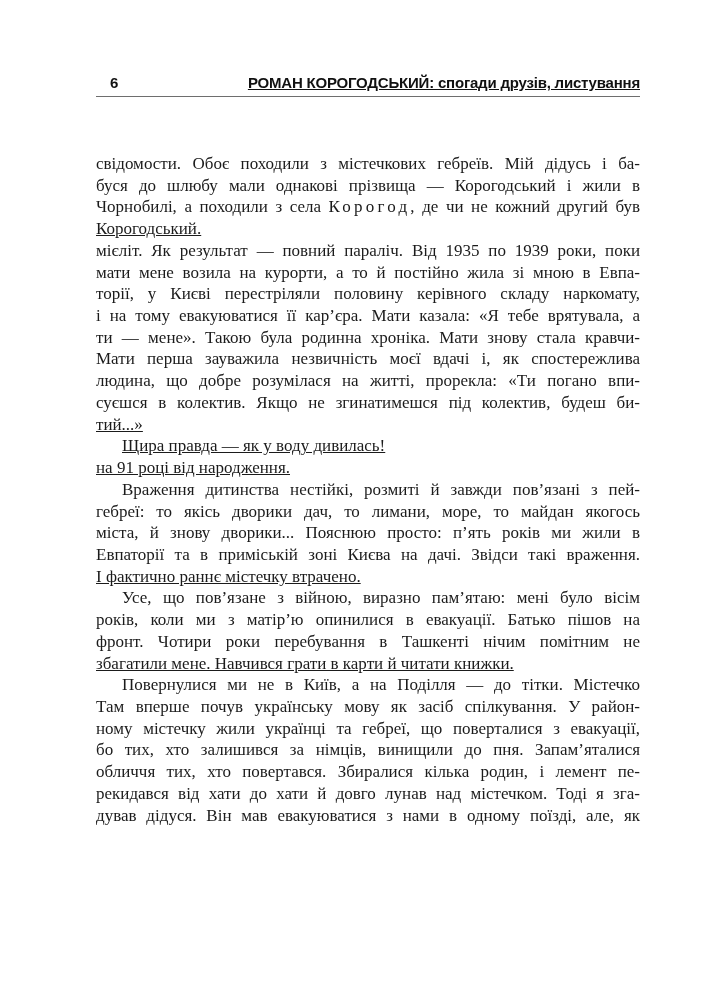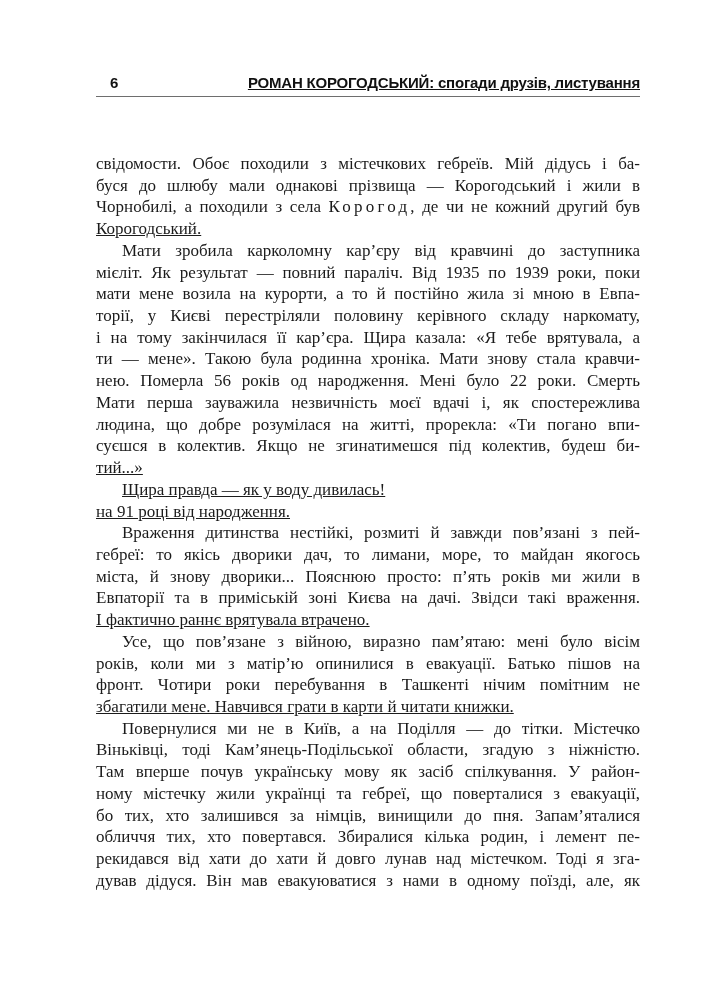--- a/index.html
+++ b/index.html
@@ -76,54 +76,51 @@
   </header>
   <hr class="header-rule">
   <main class="text-block" id="paragraphs">
       <div class="para">
         <div class="line">свідомости. Обоє походили з містечкових гебреїв. Мій дідусь і ба-</div>
         <div class="line">буся до шлюбу мали однакові прізвища — Корогодський і жили в</div>
         <div class="line"><span class="">Чорнобилі, а походили з села </span><span class="ls">Корогод</span><span class="">, де чи не кожний другий був</span></div>
         <div class="line final">Корогодський.</div>
       </div>
       <div class="para">
-        <div class="line indent">Мати зробила карколомну кар’єру від кравчині до заступника</div>
         <div class="line">мієліт. Як результат — повний параліч. Від 1935 по 1939 роки, поки</div>
         <div class="line">мати мене возила на курорти, а то й постійно жила зі мною в Евпа-</div>
         <div class="line">торії, у Києві перестріляли половину керівного складу наркомату,</div>
-        <div class="line">і на тому закінчилася її кар’єра. Щира казала: «Я тебе врятувала, а</div>
+        <div class="line">і на тому евакуюватися її кар’єра. Мати казала: «Я тебе врятувала, а</div>
         <div class="line">ти — мене». Такою була родинна хроніка. Мати знову стала кравчи-</div>
-        <div class="line">нею. Померла 56 років од народження. Мені було 22 роки. Смерть</div>
         <div class="line">Мати перша зауважила незвичність моєї вдачі і, як спостережлива</div>
         <div class="line">людина, що добре розумілася на житті, прорекла: «Ти погано впи-</div>
         <div class="line">суєшся в колектив. Якщо не згинатимешся під колектив, будеш би-</div>
         <div class="line final">тий...»</div>
       </div>
       <div class="para">
         <div class="line indent final">Щира правда — як у воду дивилась!</div>
       </div>
       <div class="para">
         <div class="line final">на 91 році від народження.</div>
       </div>
       <div class="para">
         <div class="line indent">Враження дитинства нестійкі, розмиті й завжди пов’язані з пей-</div>
         <div class="line">гебреї: то якісь дворики дач, то лимани, море, то майдан якогось</div>
         <div class="line">міста, й знову дворики... Пояснюю просто: п’ять років ми жили в</div>
         <div class="line">Евпаторії та в приміській зоні Києва на дачі. Звідси такі враження.</div>
-        <div class="line final">І фактично раннє врятувала втрачено.</div>
+        <div class="line final">І фактично раннє містечку втрачено.</div>
       </div>
       <div class="para">
         <div class="line indent">Усе, що пов’язане з війною, виразно пам’ятаю: мені було вісім</div>
         <div class="line">років, коли ми з матір’ю опинилися в евакуації. Батько пішов на</div>
         <div class="line">фронт. Чотири роки перебування в Ташкенті нічим помітним не</div>
         <div class="line final">збагатили мене. Навчився грати в карти й читати книжки.</div>
       </div>
       <div class="para">
         <div class="line indent">Повернулися ми не в Київ, а на Поділля — до тітки. Містечко</div>
-        <div class="line">Віньківці, тоді Кам’янець-Подільської области, згадую з ніжністю.</div>
         <div class="line">Там вперше почув українську мову як засіб спілкування. У район-</div>
         <div class="line">ному містечку жили українці та гебреї, що поверталися з евакуації,</div>
         <div class="line">бо тих, хто залишився за німців, винищили до пня. Запам’яталися</div>
         <div class="line">обличчя тих, хто повертався. Збиралися кілька родин, і лемент пе-</div>
         <div class="line">рекидався від хати до хати й довго лунав над містечком. Тоді я зга-</div>
         <div class="line">дував дідуся. Він мав евакуюватися з нами в одному поїзді, але, як</div>
       </div>
     </main>
 </div>
 

